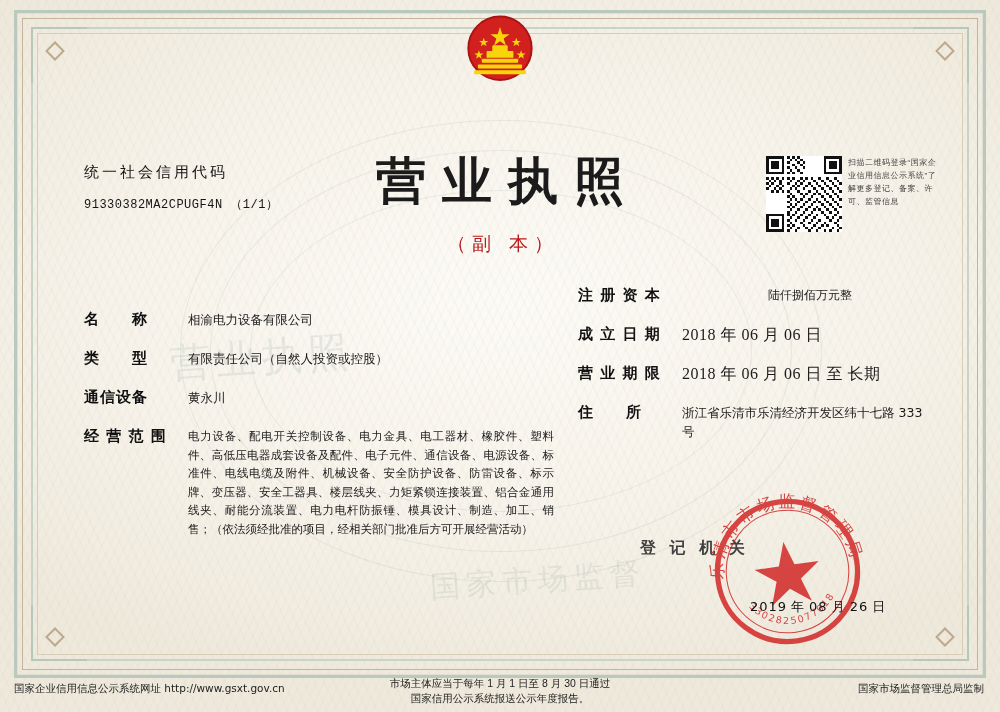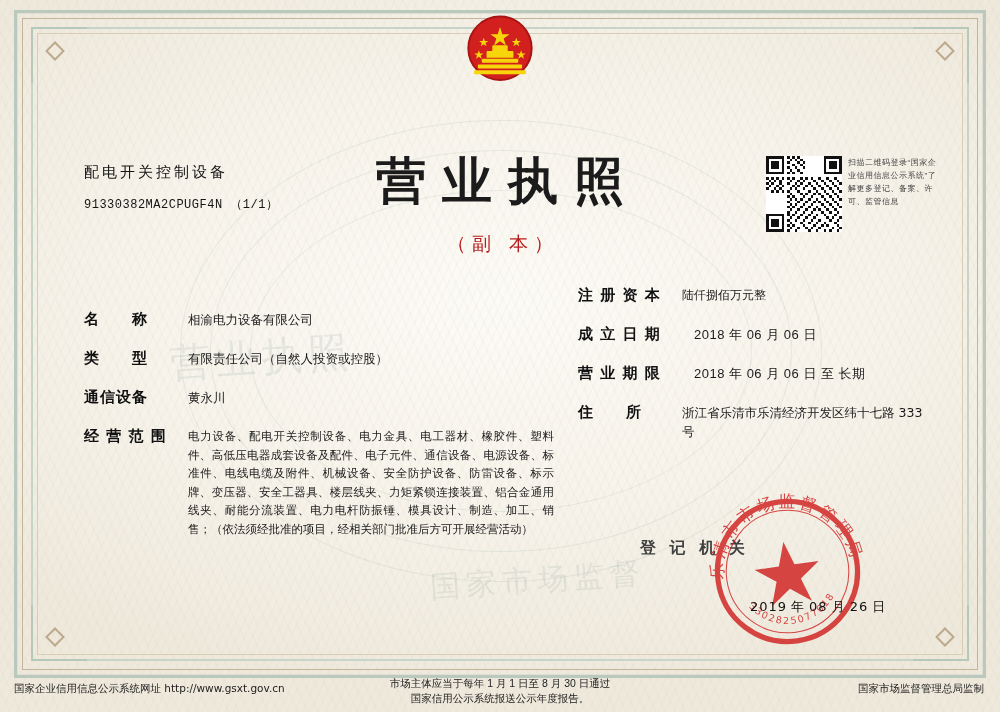--- a/index.html
+++ b/index.html
@@ -186,28 +186,28 @@
     font-size: 12.5px;
     line-height: 19px;
     color: #1a1a1a;
   }
   .field-value.small {
     font-size: 11.5px;
     line-height: 18.5px;
     text-align: justify;
   }
   .field-value.mono-date {
-    font-family: Liberation Sans, sans-serif;
-    font-size: 13px;
+    font-family: Liberation Serif, serif;
+    font-size: 16px;
     letter-spacing: 0.5px;
-    margin-left: 12px;
   }
   .field-value.hand {
     font-family: "DejaVu Serif", "Liberation Serif", serif;
     font-size: 12px;
+    text-align: center;
   }
 
   
   .reg-authority {
     position: absolute;
     left: 640px;
     top: 538px;
     font-family: "DejaVu Serif", "Liberation Serif", serif;
     font-size: 16px;
     font-weight: bold;
@@ -323,21 +323,21 @@
       </g>
     </svg>
   </div>
 
   <div class="title-block">
     <div class="title-main">营业执照</div>
     <div class="title-sub">（副 本）</div>
   </div>
 
   <div class="code-block">
-    <div class="code-label">配电开关控制设备</div>
+    <div class="code-label">统一社会信用代码</div>
     <div class="code-value">91330382MA2CPUGF4N （1/1）</div>
   </div>
 
   <div class="qr-wrap">
     <svg viewBox="0 0 29 29" width="76" height="76" shape-rendering="crispEdges" aria-hidden="true">
       <rect width="29" height="29" fill="#ffffff"></rect>
       <g fill="#111111">
         <rect x="0" y="0" width="7" height="1"></rect>
           <rect x="0" y="6" width="7" height="1"></rect>
         <rect x="0" y="0" width="1" height="7"></rect>

